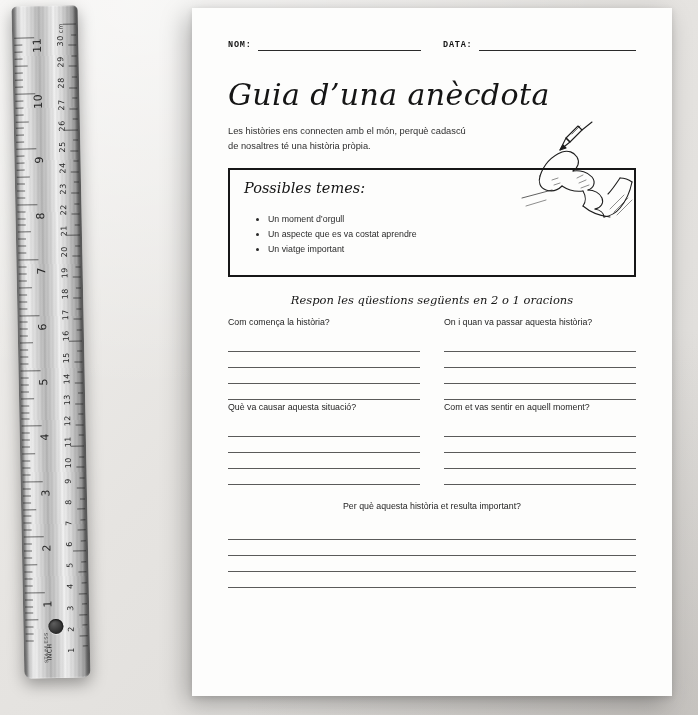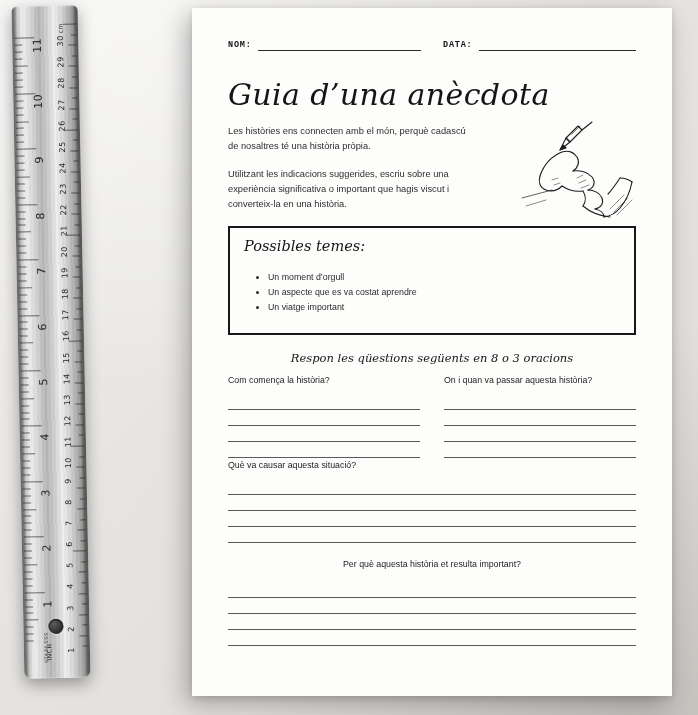--- a/index.html
+++ b/index.html
@@ -466,21 +466,20 @@
       <div class="field">
         <span class="lbl">DATA:</span>
         <span class="rule"></span>
       </div>
     </div>
 
     <h1 id="title">Guia d’una anècdota</h1>
 
     <div class="intro">
       <p>Les històries ens connecten amb el món, perquè cadascú de nosaltres té una història pròpia.</p>
-      <p>Utilitzant les indicacions suggerides, escriu sobre una experiència significativa o important que hagis viscut i converteix-la en una història.</p>
     </div>
 
     <svg id="hand-illo" viewBox="0 0 156 110">
       <g fill="none" stroke="#1d1d1d" stroke-width="1.1" stroke-linecap="round" stroke-linejoin="round">
 
         <path d="M96 6 L84 18 L88 22 L100 10 Z"></path>
         <path d="M84 18 L78 30 L88 22 Z"></path>
         <path d="M78 30 L81 25 L84 28 Z" fill="#1d1d1d"></path>
         <path d="M100 10 L110 2"></path>
 
@@ -521,21 +520,21 @@
       <div class="box-title">Possibles temes:</div>
       <div class="topic-cols">
         <ul>
           <li>Un moment d’orgull</li>
           <li>Un aspecte que es va costat aprendre</li>
           <li>Un viatge important</li>
         </ul>
       </div>
     </div>
 
-    <div class="section-title">Respon les qüestions següents en 8 o 3 oracions</div>
+    <div class="section-title">Respon les qüestions següents en 2 o 1 oracions</div>
 
     <div class="q-grid">
       <div class="q-col">
         <div class="q-label">Com comença la història?</div>
         <div class="lines">
             <div class="ln"></div>
             <div class="ln"></div>
             <div class="ln"></div>
             <div class="ln"></div>
           </div>
@@ -547,20 +546,29 @@
             <div class="ln"></div>
             <div class="ln"></div>
             <div class="ln"></div>
           </div>
       </div>
     </div>
 
     <div class="q-grid q-block">
       <div class="q-col">
         <div class="q-label">Què va causar aquesta situació?</div>
+        <div class="lines">
+            <div class="ln"></div>
+            <div class="ln"></div>
+            <div class="ln"></div>
+            <div class="ln"></div>
+          </div>
+      </div>
+      <div class="q-col">
+        <div class="q-label">Com et vas sentir en aquell moment?</div>
         <div class="lines">
             <div class="ln"></div>
             <div class="ln"></div>
             <div class="ln"></div>
             <div class="ln"></div>
           </div>
       </div>
     </div>
 
     <div class="q-wide">

